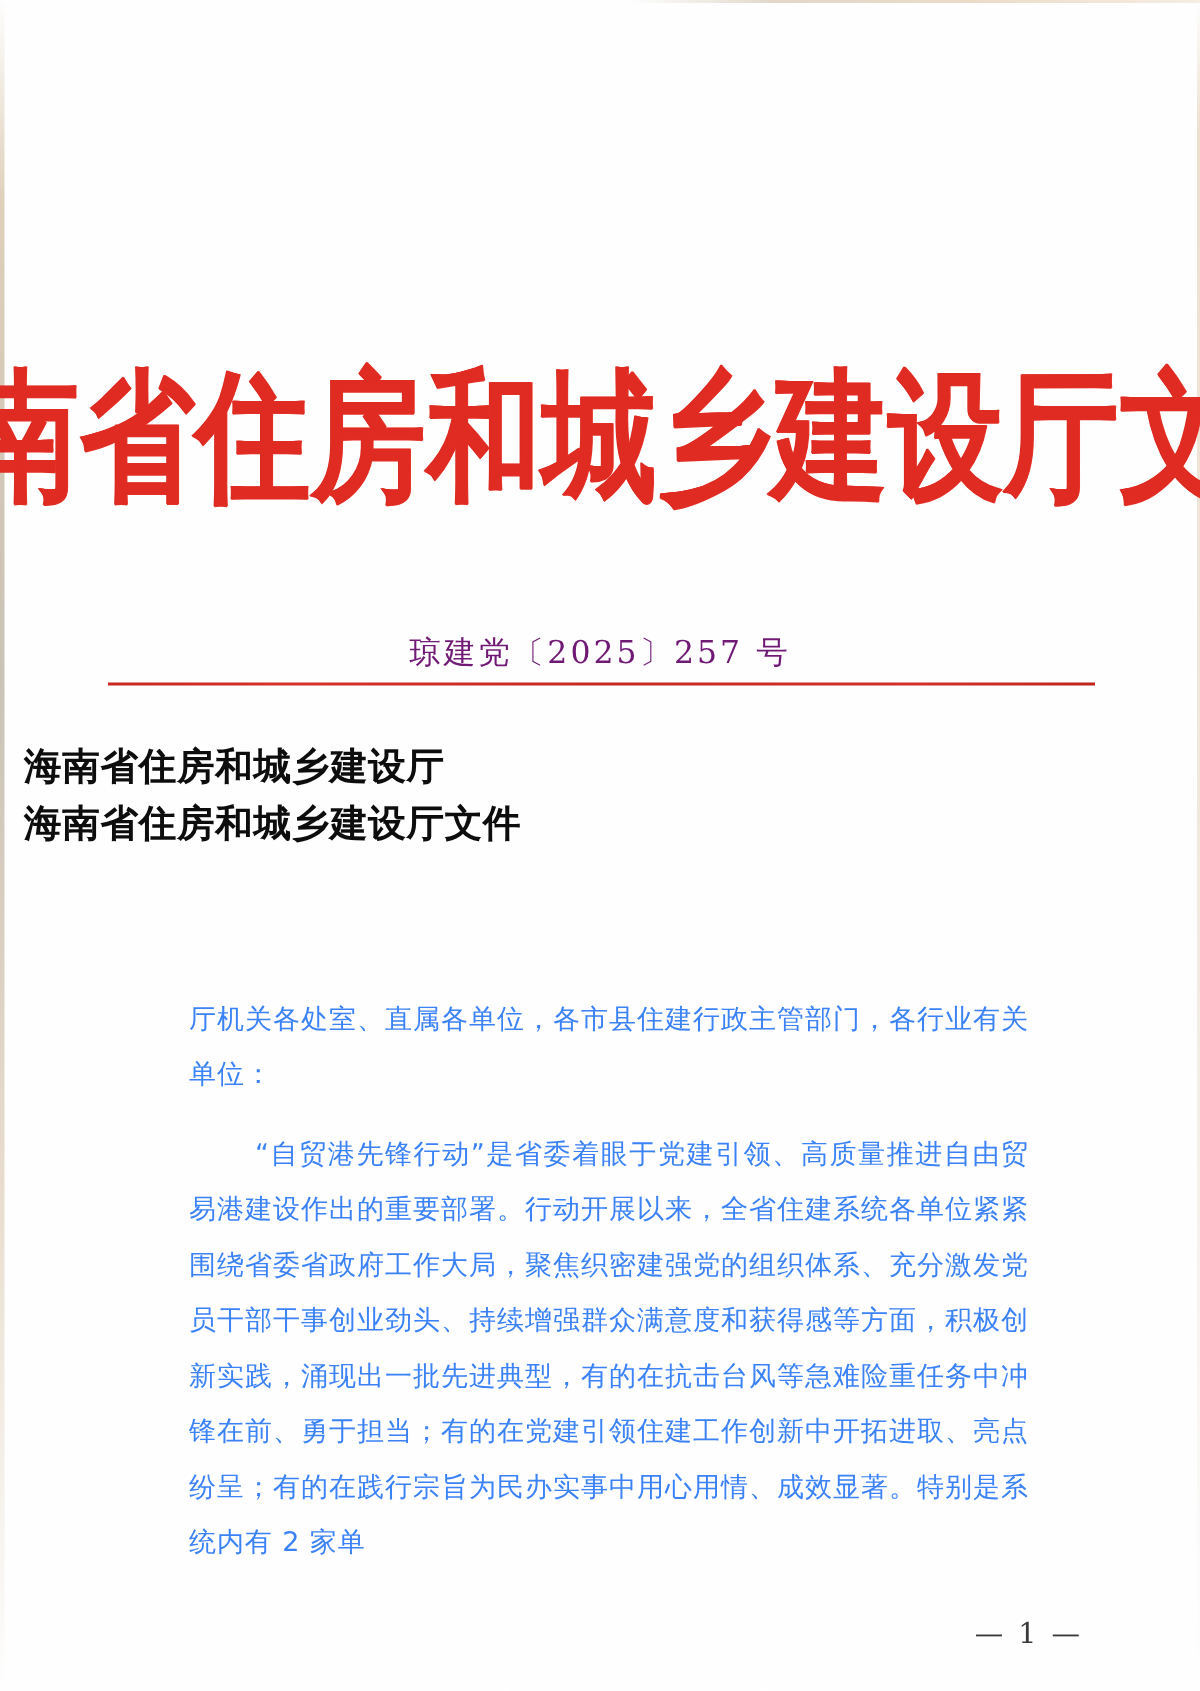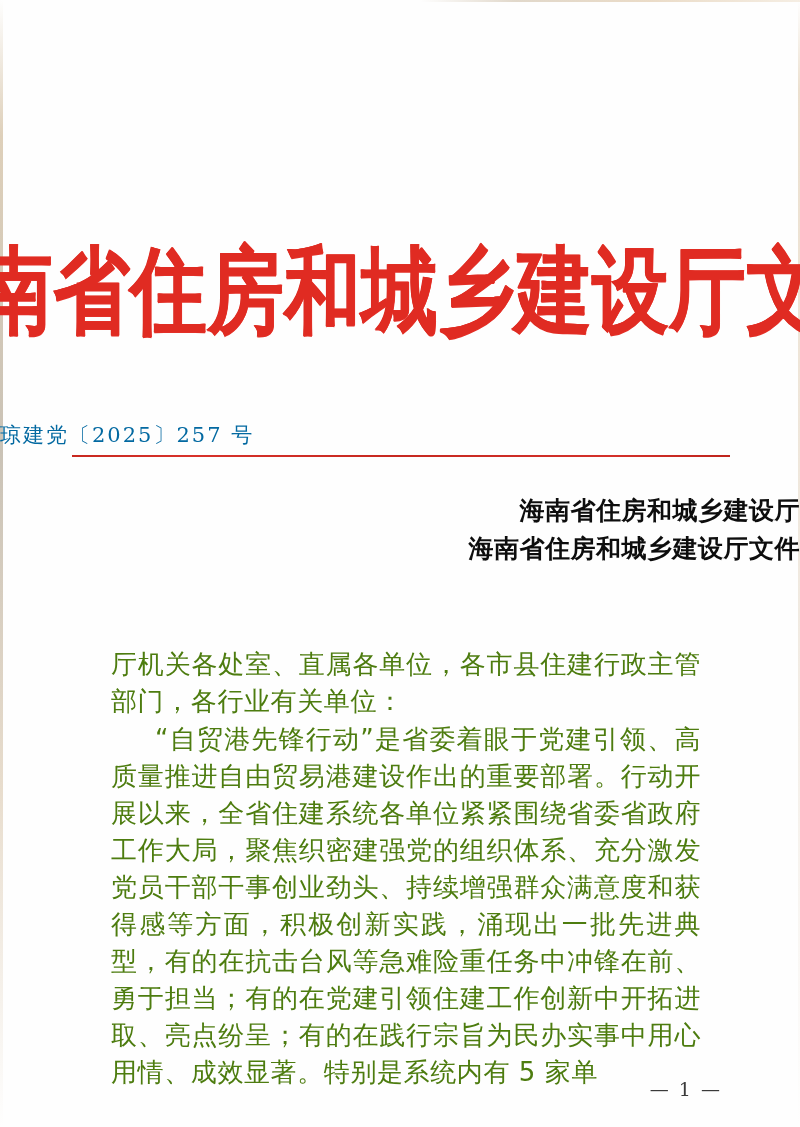--- a/index.html
+++ b/index.html
@@ -81,24 +81,25 @@
       -0.5px 0 0 #d82a20,
        0 0.5px 0 #e33028;
   }
 
   
   .doc-number {
     position: absolute;
     left: 0;
     right: 0;
     top: 420px;
+    text-align: center;
     font-size: 21px;
     line-height: 30px;
     letter-spacing: 2px;
-    color: #0369a1;
+    color: #701a75;
     font-family: "DejaVu Serif", "Liberation Serif", serif;
   }
 
   
   .red-rule {
     position: absolute;
     left: 72px;
     width: 658px;
     top: 455px;
     height: 2px;
@@ -109,48 +110,48 @@
       #d4302a 82%,
       #bf241c 100%);
   }
 
   
   .title-block {
     position: absolute;
     left: 16px;
     right: 0;
     top: 492px;
-    text-align: right;
+    text-align: left;
   }
   .title-line {
     font-family: "DejaVu Serif", "Liberation Serif", serif;
     font-weight: 700;
     font-size: 25px;
     line-height: 38px;
     letter-spacing: 0.5px;
     color: #0d0d0d;
     white-space: nowrap;
   }
 
   
   .body-block {
     position: absolute;
     left: 110px;
     top: 645px;
     width: 592px;
   }
   .body-para {
     font-family: "DejaVu Sans", "Liberation Sans", sans-serif;
-    font-size: 26px;
+    font-size: 18px;
     line-height: 37px;
     letter-spacing: 0.6px;
-    color: #4d7c0f;
+    color: #3b82f6;
     text-align: justify;
     text-justify: inter-character;
-    margin: 1px;
+    margin: 16px;
   }
   .body-para.indent {
     text-indent: 44px;
   }
   .para-gap {
     height: 0px;
   }
 
   
   .page-number {
@@ -182,18 +183,18 @@
   <div class="red-rule"></div>
 
   <div class="title-block">
     <div class="title-line">海南省住房和城乡建设厅</div>
     <div class="title-line">海南省住房和城乡建设厅文件</div>
   </div>
 
   <div class="body-block">
     <p class="body-para">厅机关各处室、直属各单位，各市县住建行政主管部门，各行业有关单位：</p>
     <div class="para-gap"></div>
-    <p class="body-para indent">“自贸港先锋行动”是省委着眼于党建引领、高质量推进自由贸易港建设作出的重要部署。行动开展以来，全省住建系统各单位紧紧围绕省委省政府工作大局，聚焦织密建强党的组织体系、充分激发党员干部干事创业劲头、持续增强群众满意度和获得感等方面，积极创新实践，涌现出一批先进典型，有的在抗击台风等急难险重任务中冲锋在前、勇于担当；有的在党建引领住建工作创新中开拓进取、亮点纷呈；有的在践行宗旨为民办实事中用心用情、成效显著。特别是系统内有 5 家单</p>
+    <p class="body-para indent">“自贸港先锋行动”是省委着眼于党建引领、高质量推进自由贸易港建设作出的重要部署。行动开展以来，全省住建系统各单位紧紧围绕省委省政府工作大局，聚焦织密建强党的组织体系、充分激发党员干部干事创业劲头、持续增强群众满意度和获得感等方面，积极创新实践，涌现出一批先进典型，有的在抗击台风等急难险重任务中冲锋在前、勇于担当；有的在党建引领住建工作创新中开拓进取、亮点纷呈；有的在践行宗旨为民办实事中用心用情、成效显著。特别是系统内有 2 家单</p>
   </div>
 
   <div class="page-number">— 1 —</div>
 
 </div>
 
 </body></html>

